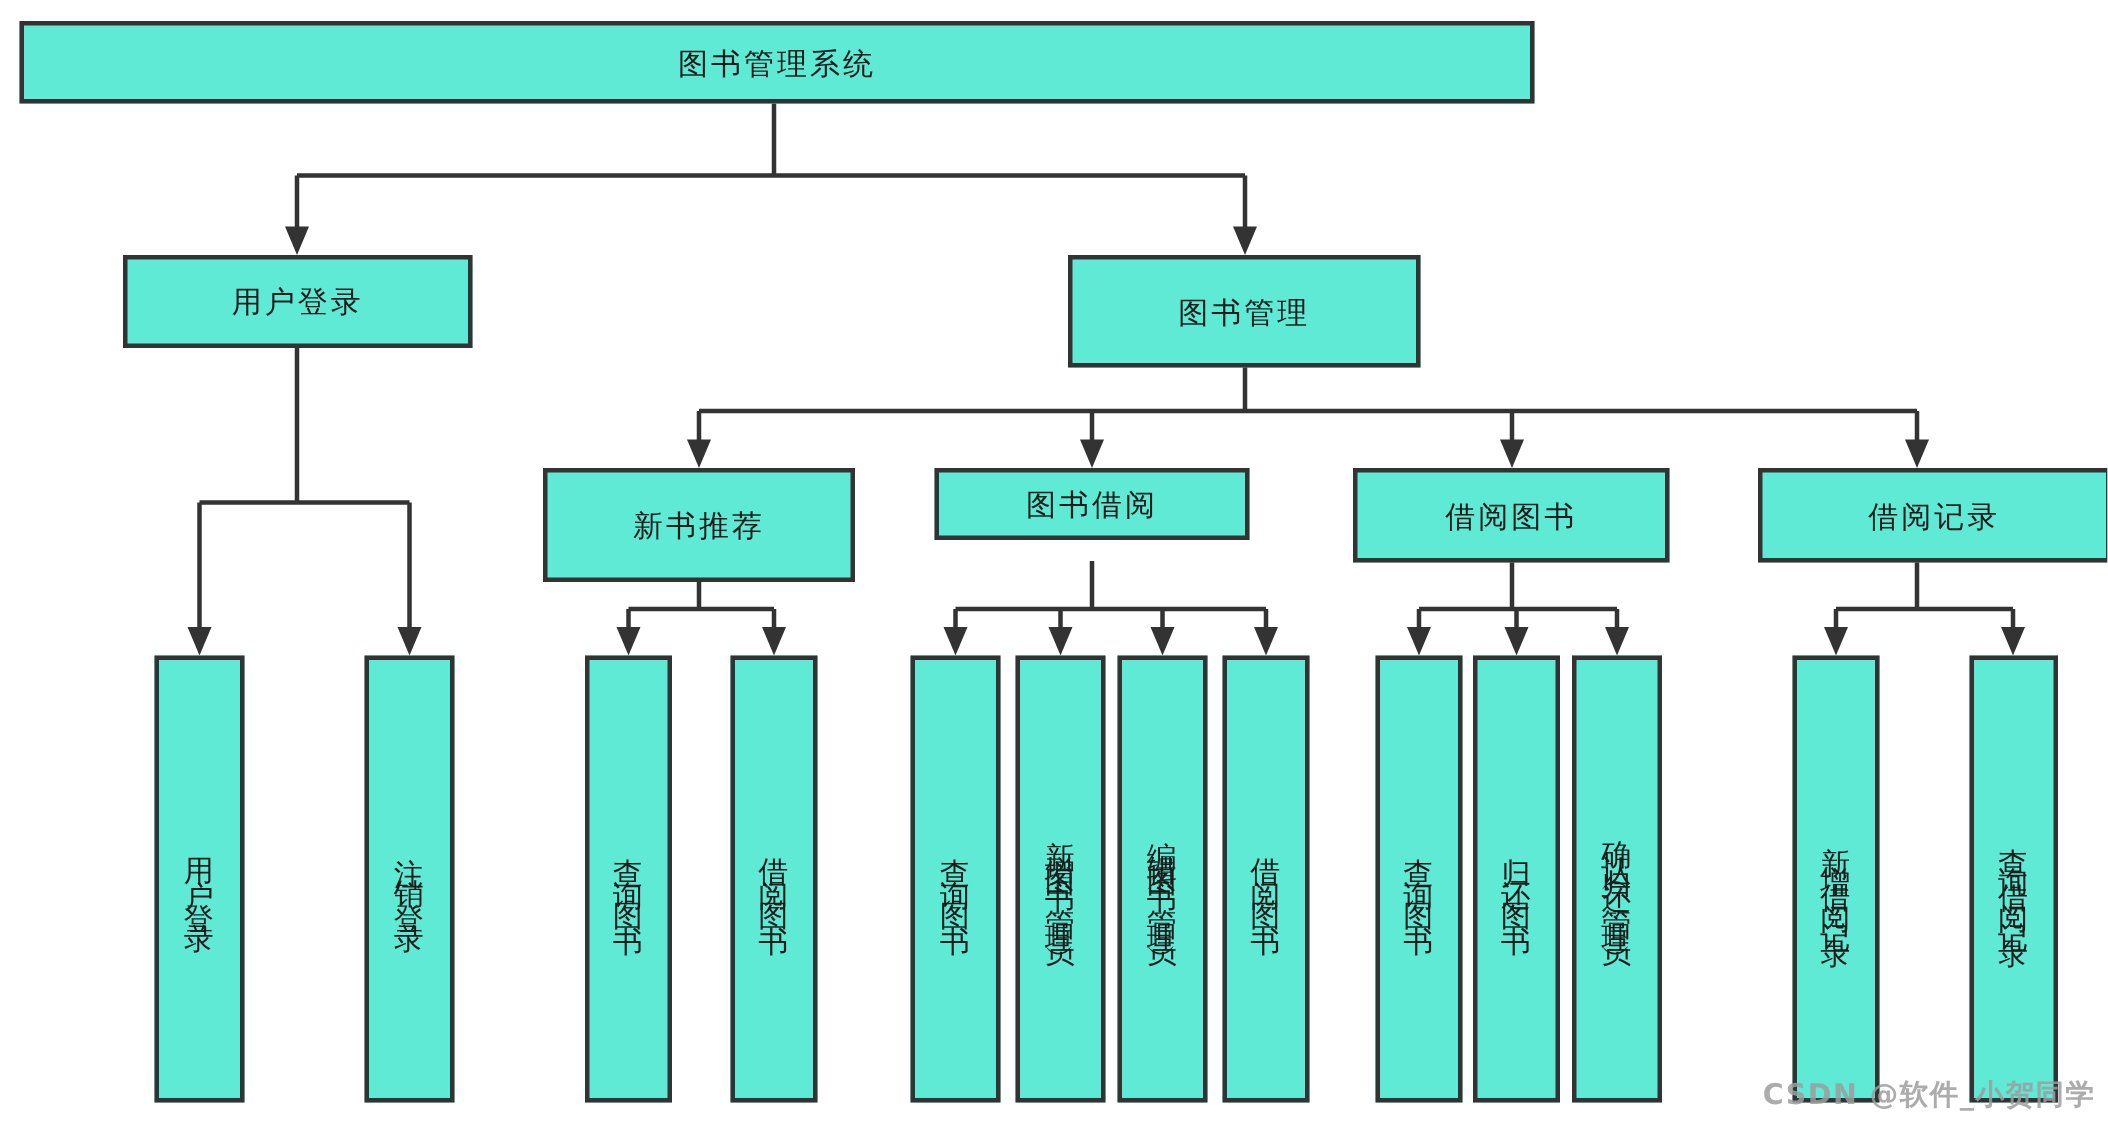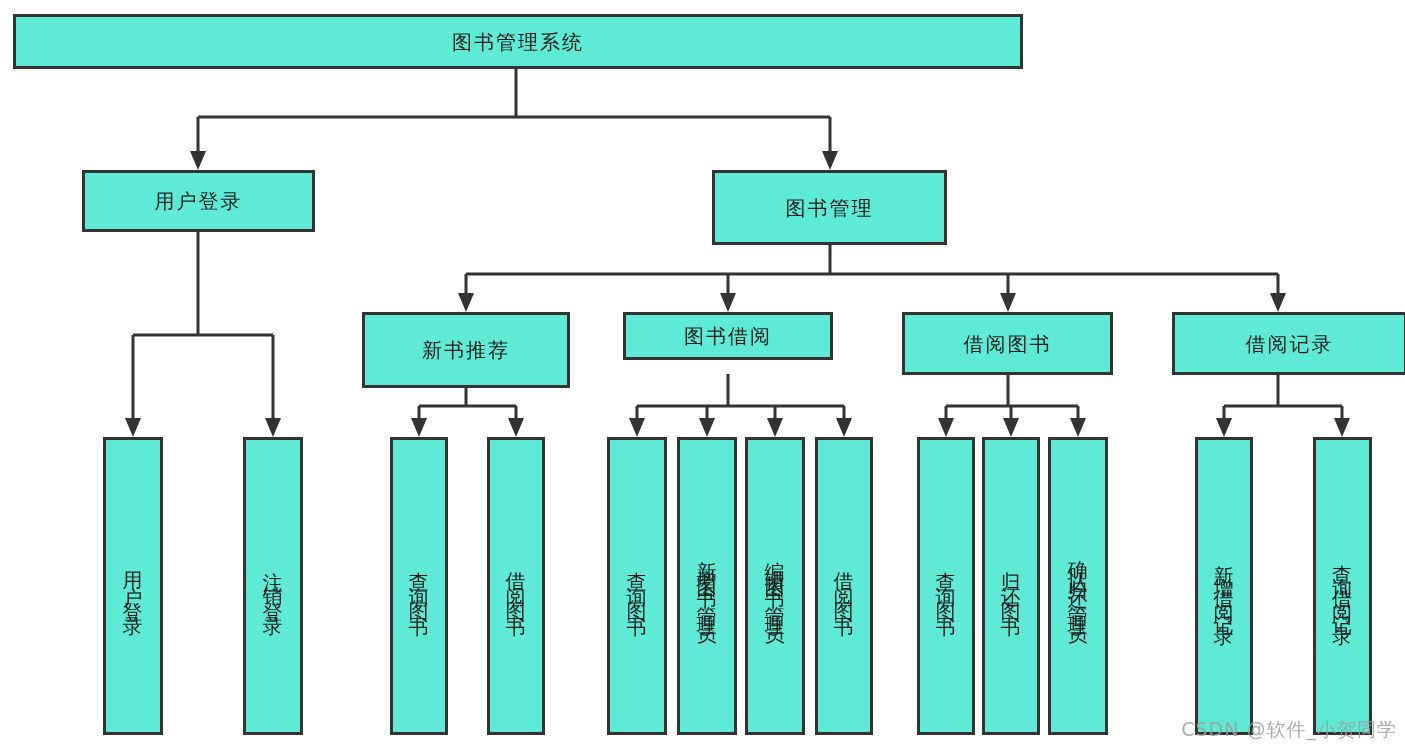--- a/index.html
+++ b/index.html
@@ -71,20 +71,21 @@
   #n-br-2    { left: 1313px; width: 59px; }
 
   .watermark {
     position: absolute;
     right: 8px;
     bottom: 4px;
     font-size: 19px;
     color: rgba(158, 158, 158, 0.85);
     letter-spacing: 1px;
     z-index: 5;
+    font-weight: bold;
   }
 </style>
 </head>
 <body>
 
 <div class="canvas">
 
   <svg class="wires" width="1405" height="747" viewBox="0 0 1405 747">
     <g stroke="#333333" stroke-width="3" fill="none">
 

